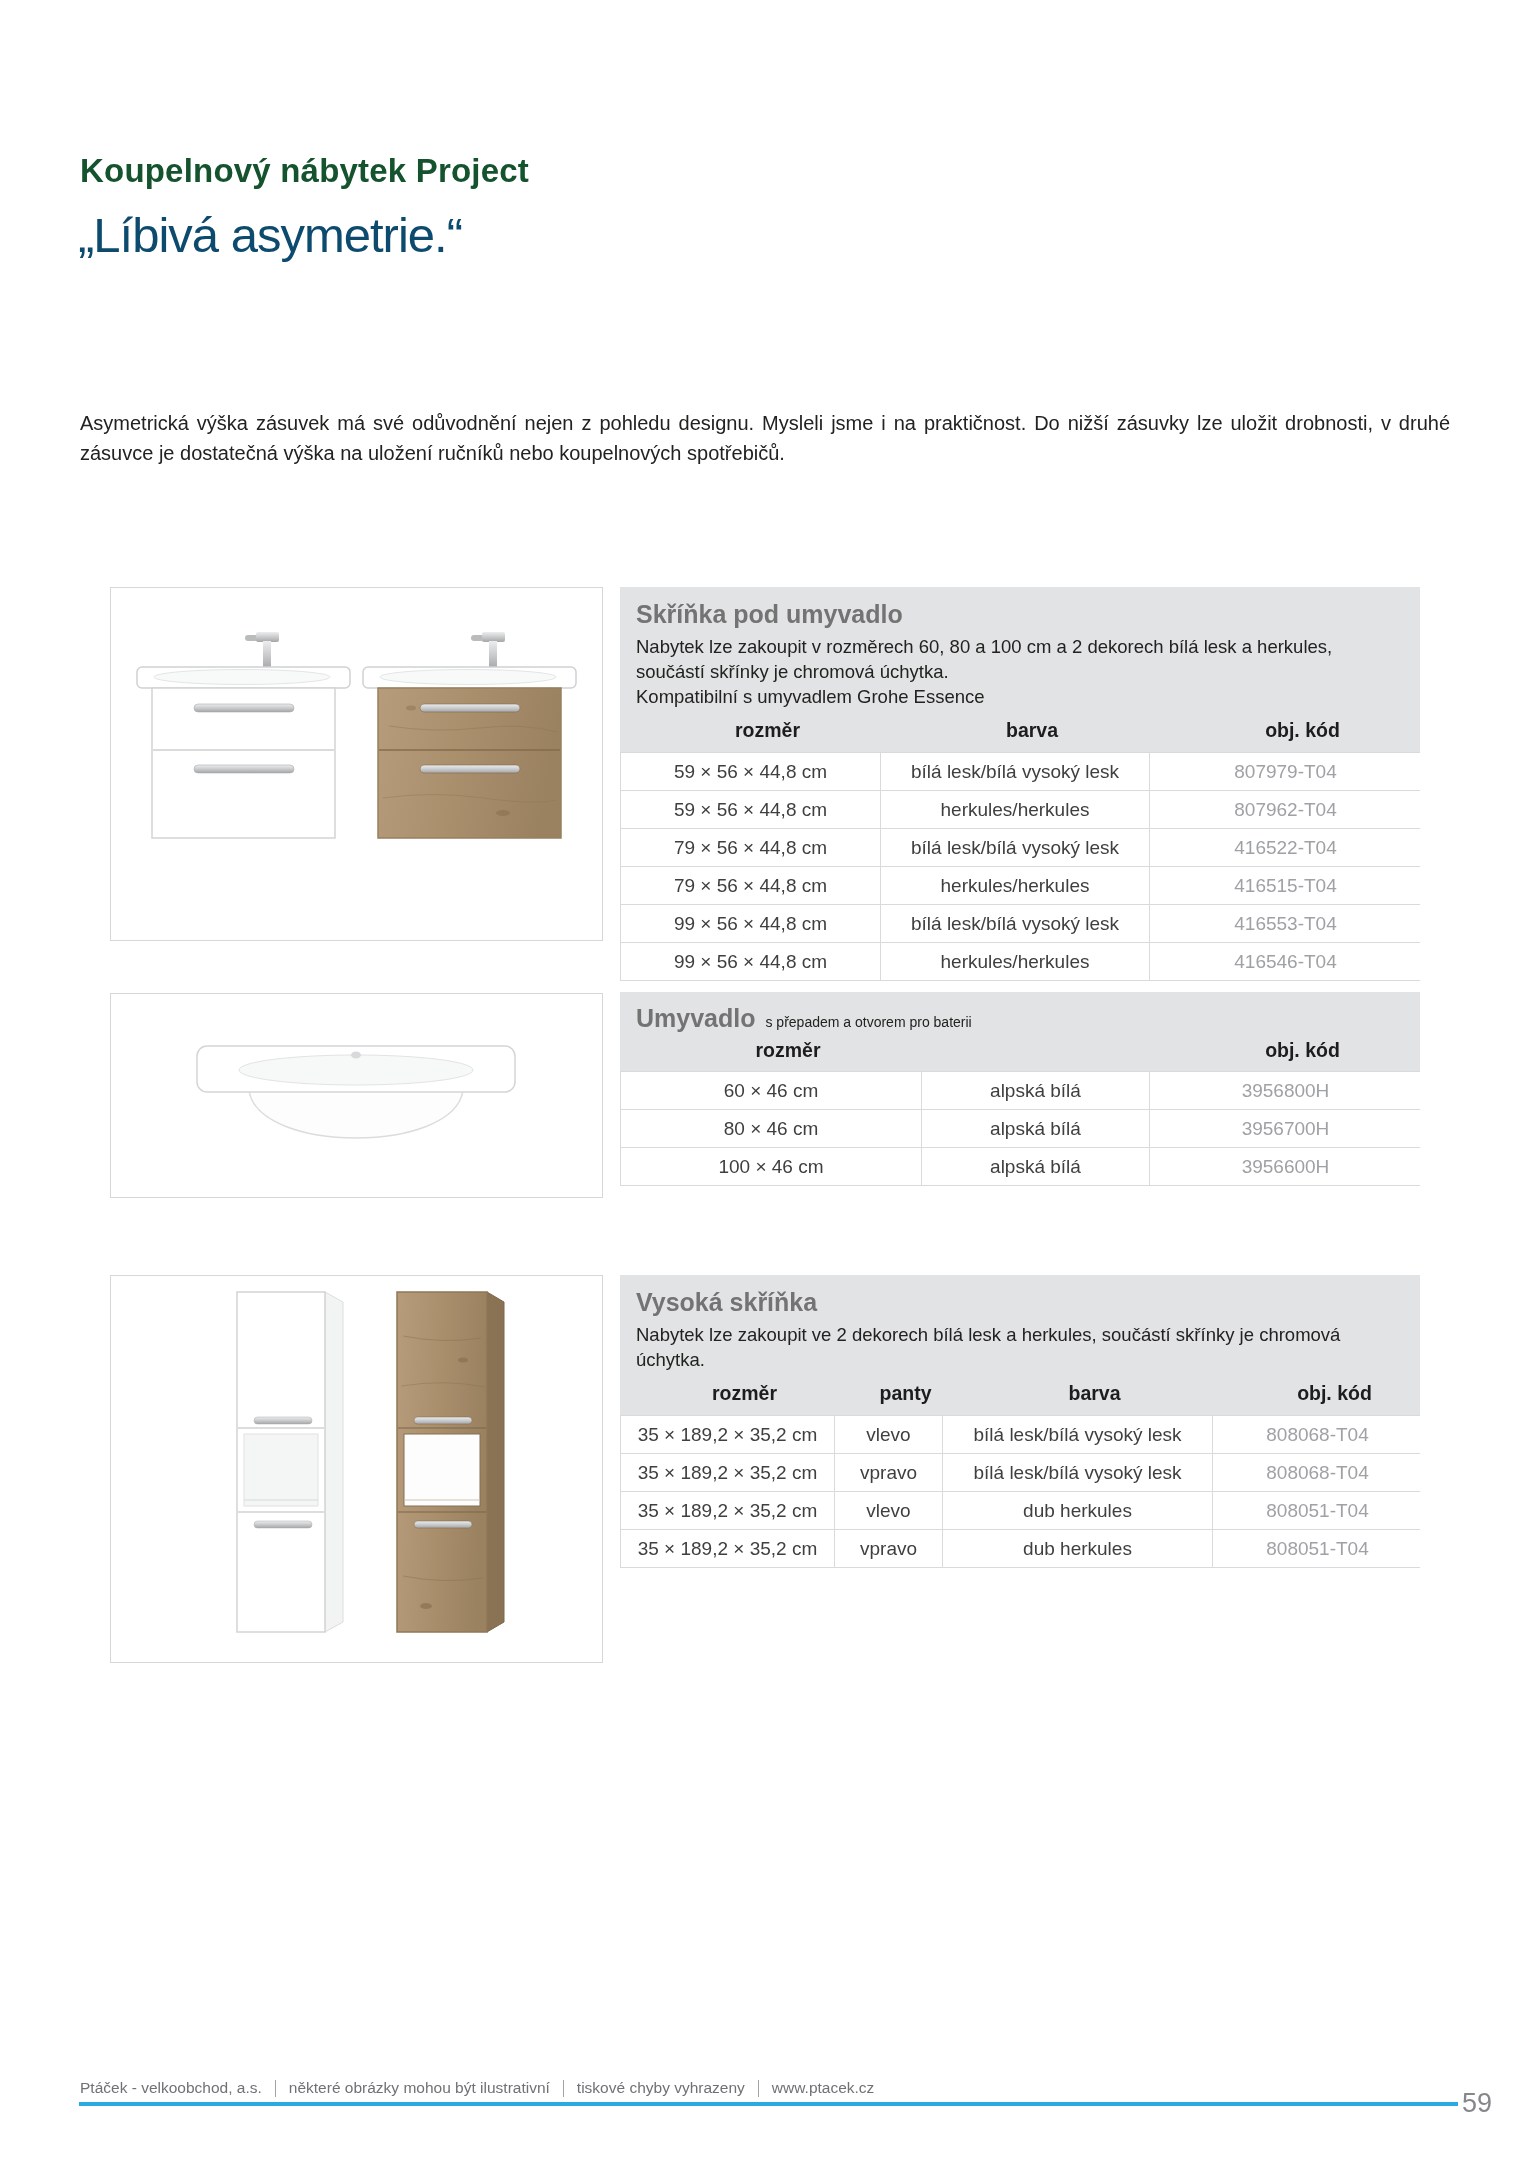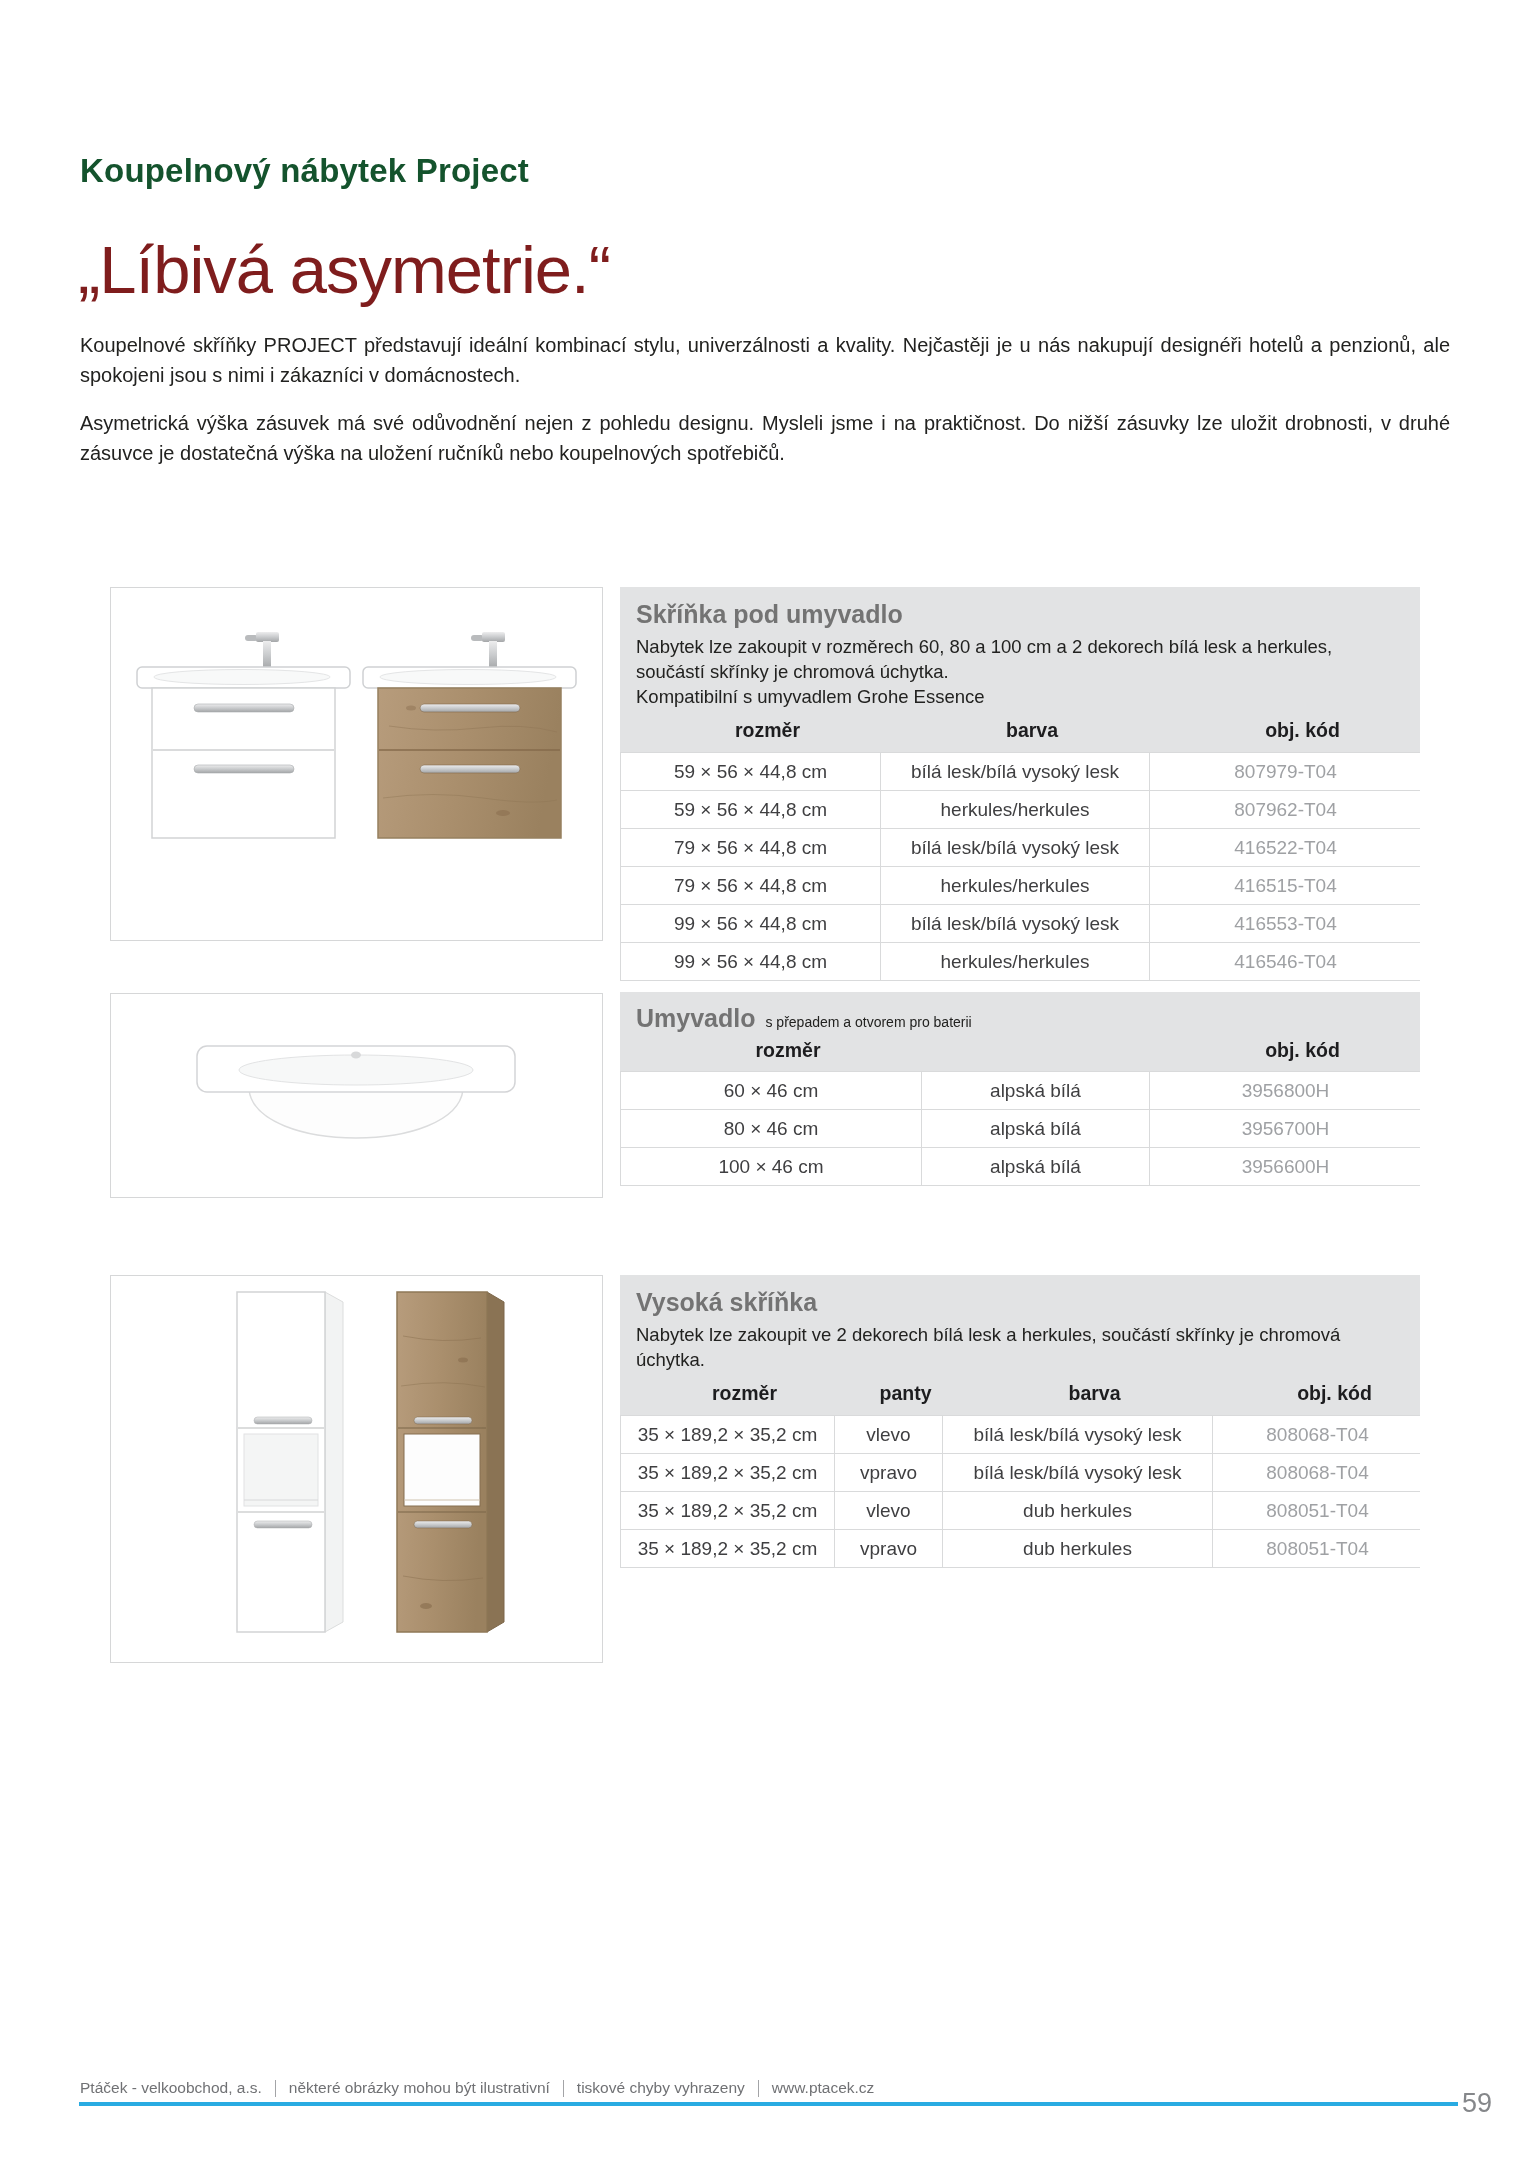--- a/index.html
+++ b/index.html
@@ -2,21 +2,21 @@
 <html lang="cs"><head>
 <meta charset="utf-8">
 <style>
   * { margin:0; padding:0; box-sizing:border-box; }
   html,body { background:#ffffff; }
   body { font-family:"Liberation Sans","DejaVu Sans",sans-serif; color:#1d1d1b; }
   .page { position:relative; width:1529px; height:2160px; background:#ffffff; margin:0 auto; overflow:hidden; }
 
   
   .eyebrow { position:absolute; left:80px; top:152px; font-size:33px; font-weight:bold; color:#14532d; letter-spacing:.2px; }
-  .quote { position:absolute; left:78px; top:207px; font-size:67px; font-weight:400; color:#7f1d1d; letter-spacing:-1px;margin-top:24px; }
+  .quote { position:absolute; left:78px; top:207px; font-size:49px; font-weight:400; color:#0c4a6e; letter-spacing:-1px; }
   .intro-p { position:absolute; left:80px; width:1370px; font-size:20px; line-height:29.5px; color:#222220; text-align:justify; }
   .intro-p.p1 { top:331px; }
   .intro-p.p2 { top:409px; }
 
   
   .imgbox { position:absolute; left:110px; background:#ffffff; border:1px solid #d6d7d8; display:flex; align-items:center; justify-content:center; }
   .imgbox.b1 { top:587px; width:493px; height:354px; }
   .imgbox.b2 { top:993px; width:493px; height:205px; }
   .imgbox.b3 { top:1275px; width:493px; height:388px; }
   .imgbox svg { width:100%; height:100%; display:block; }
@@ -49,21 +49,20 @@
   .footer-line { position:absolute; left:79px; top:2102px; width:1379px; height:4px; background:#29abe2; }
   .page-number { position:absolute; left:1462px; top:2088px; width:60px; font-size:27px; color:#85878a; }
 </style>
 </head>
 <body>
 
 <div class="page">
 
   <h1 class="eyebrow">Koupelnový nábytek Project</h1>
   <div class="quote">„Líbivá asymetrie.“</div>
-  <p class="intro-p p1">Koupelnové skříňky PROJECT představují ideální kombinací stylu, univerzálnosti a kvality. Nejčastěji je u nás nakupují designéři hotelů a penzionů, ale spokojeni jsou s nimi i zákazníci v domácnostech.</p>
   <p class="intro-p p2">Asymetrická výška zásuvek má své odůvodnění nejen z pohledu designu. Mysleli jsme i na praktičnost. Do nižší zásuvky lze uložit drobnosti, v druhé zásuvce je dostatečná výška na uložení ručníků nebo koupelnových spotřebičů.</p>
 
   <figure class="imgbox b1">
     <svg viewBox="0 0 491 352" xmlns="http://www.w3.org/2000/svg">
       <defs>
         <linearGradient id="chrome" x1="0" y1="0" x2="0" y2="1">
           <stop offset="0" stop-color="#ededee"></stop>
             <stop offset="0.5" stop-color="#c9cbcd"></stop>
             <stop offset="1" stop-color="#a4a6a8"></stop>
         </linearGradient>

